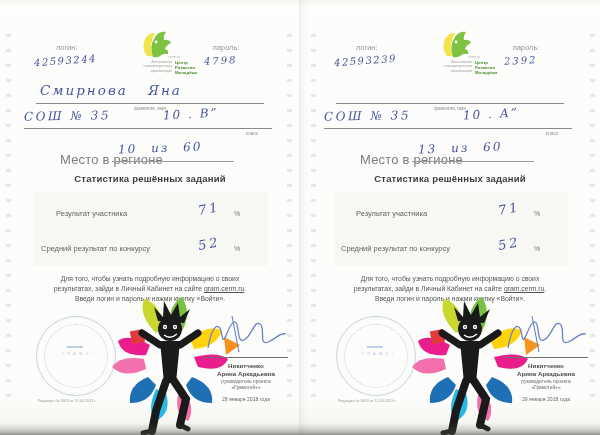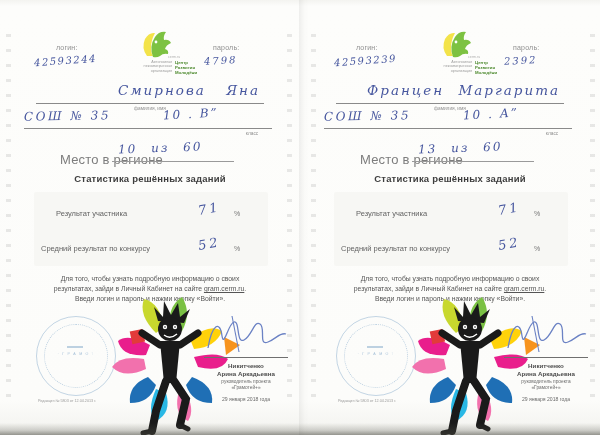--- a/index.html
+++ b/index.html
@@ -11,21 +11,21 @@
   .cert{position:absolute;top:0;width:300px;height:435px;}
   .lbl{position:absolute;font-size:7px;color:#8f8f8f;letter-spacing:.2px;}
   .hand{position:absolute;font-family:"DejaVu Serif",serif;font-style:italic;color:#46569e;}
   .hw-login{left:34px;top:55px;font-size:10px;letter-spacing:1.5px;transform:rotate(-4deg);}
   .hw-pass{left:204px;top:55px;font-size:10px;letter-spacing:2px;transform:rotate(-3deg);}
   .logo{position:absolute;left:133px;top:30px;}
   .orgrow{position:absolute;left:118px;top:60px;width:96px;display:flex;gap:3px;justify-content:center;align-items:flex-start;}
   .org1{font-size:6px;transform:scale(.62);transform-origin:top right;color:#a0a0a0;text-align:right;line-height:7px;white-space:nowrap;}
   .org2{font-size:6px;transform:scale(.72);transform-origin:top left;color:#4d8a2e;font-weight:bold;text-align:left;line-height:7px;white-space:nowrap;}
   .orgsite{position:absolute;left:168px;top:55px;font-size:6px;transform:scale(.6);transform-origin:top left;color:#b0b0b0;}
-  .hw-name{left:40px;top:82px;width:220px;font-size:13.5px;letter-spacing:2px;word-spacing:14px;text-align:right;white-space:nowrap;}
+  .hw-name{left:40px;top:82px;width:220px;font-size:13.5px;letter-spacing:2px;word-spacing:14px;text-align:left;white-space:nowrap;}
   .rule{position:absolute;border-bottom:1px solid #8a8a8a;}
   .name-rule{left:36px;width:228px;top:103px;}
   .name-cap{left:36px;width:228px;top:106px;text-align:center;font-size:6px;transform:scale(.8);transform-origin:top center;color:#909090;position:absolute;}
   .hw-school{left:24px;top:109px;font-size:12px;letter-spacing:2.5px;white-space:nowrap;transform:rotate(-1deg);}
   .hw-class{left:163px;top:107px;font-size:12px;letter-spacing:2px;white-space:nowrap;transform:rotate(-3deg);}
   .school-rule{left:24px;width:248px;top:128px;}
   .class-cap{position:absolute;left:232px;top:131px;width:40px;text-align:center;font-size:6px;transform:scale(.8);transform-origin:top center;color:#909090;}
   .place-lbl{left:60px;top:152px;font-size:13px;color:#7d7d7d;}
   .hw-place{left:118px;top:141px;font-size:12px;letter-spacing:2px;word-spacing:8px;transform:rotate(-2deg);white-space:nowrap;}
   .place-rule{left:112px;width:122px;top:161px;border-bottom-color:#9a9a9a;}
@@ -176,21 +176,20 @@
       <div class="org2">
         <div>Центр</div>
           <div>Развития</div>
           <div>Молодёжи</div>
       </div>
     </div>
 
     <div class="lbl" style="left:213px;top:44px">пароль:</div>
     <div class="hand hw-pass">2392</div>
 
-    <div class="hand hw-name" style="word-spacing:8px">Францен Маргарита</div>
     <div class="rule name-rule"></div>
     <div class="name-cap">фамилия, имя</div>
 
     <div class="hand hw-school">СОШ № 35</div>
     <div class="hand hw-class">10 . А”</div>
     <div class="rule school-rule"></div>
     <div class="class-cap">класс</div>
 
     <div class="lbl place-lbl">Место в регионе</div>
     <div class="hand hw-place">13 из 60</div>

